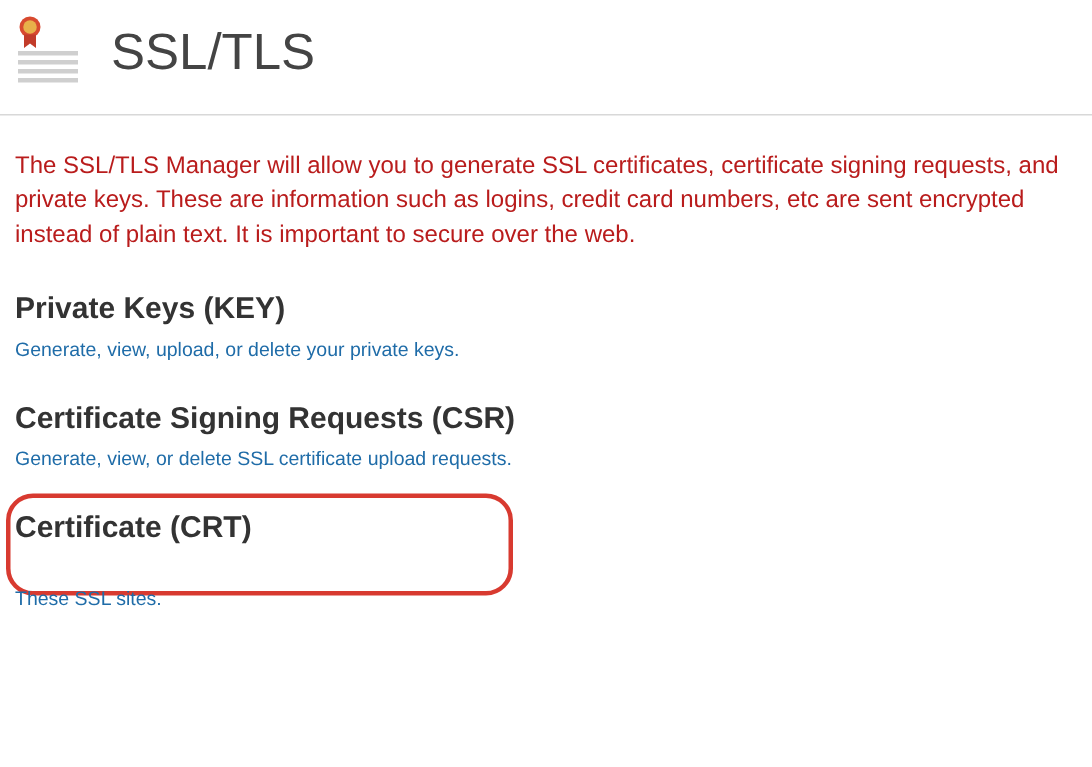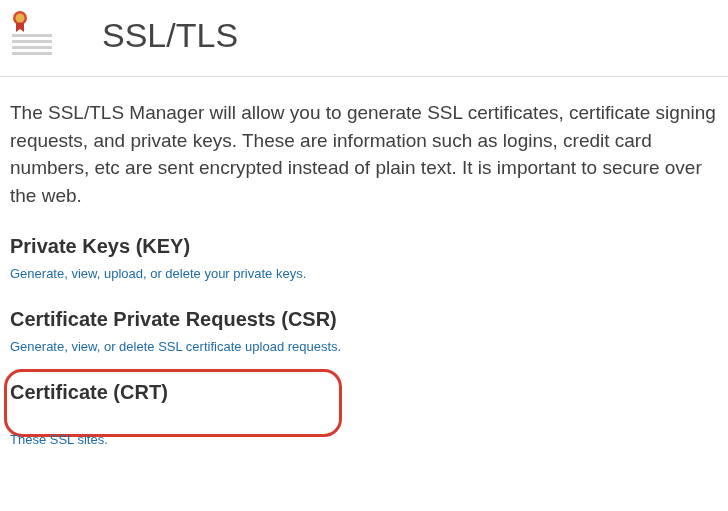--- a/index.html
+++ b/index.html
@@ -27,27 +27,26 @@
       width: 44px;
       height: 50px;
       position: relative;
       display: flex;
       flex-direction: column;
     }
     .page-title {
       font-size: 34px;
       font-weight: 400;
       color: #444;
-      margin-left: 28px;
     }
     .description {
       padding: 22px 10px 0 10px;
-      font-size: 19px;
+      font-size: 16px;
       line-height: 1.45;
-      color: #404040;
+      color: #b91c1c;
     }
     .sections {
       padding: 0 10px;
     }
     .section {
       margin-top: 26px;
       position: relative;
     }
     .section h2 {
       font-size: 20px;
@@ -96,21 +95,21 @@
 <div class="description">The SSL/TLS Manager will allow you to generate SSL certificates, certificate signing requests, and private keys. These are information such as logins, credit card numbers, etc are sent encrypted instead of plain text. It is important to secure over the web.</div>
 
 <div class="sections">
 
   <div class="section">
     <h2>Private Keys (KEY)</h2>
     <a href="#">Generate, view, upload, or delete your private keys.</a>
   </div>
 
   <div class="section">
-    <h2>Certificate Private Requests (CSR)</h2>
+    <h2>Certificate Signing Requests (CSR)</h2>
     <a href="#">Generate, view, or delete SSL certificate upload requests.</a>
   </div>
 
   <div class="section crt-section">
     <div class="highlight-box"></div>
     <h2>Certificate (CRT)</h2>
   </div>
 
   <div class="section">
     <a href="#">These SSL sites.</a>

